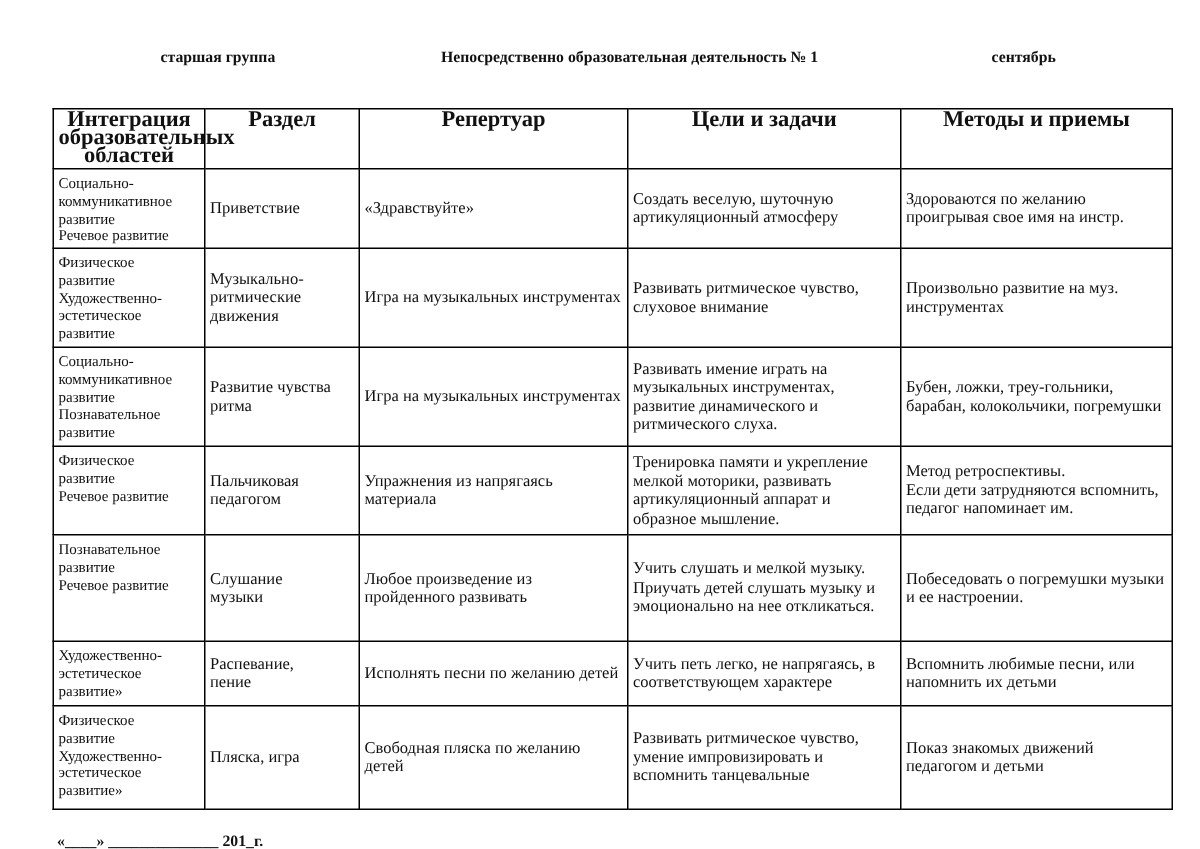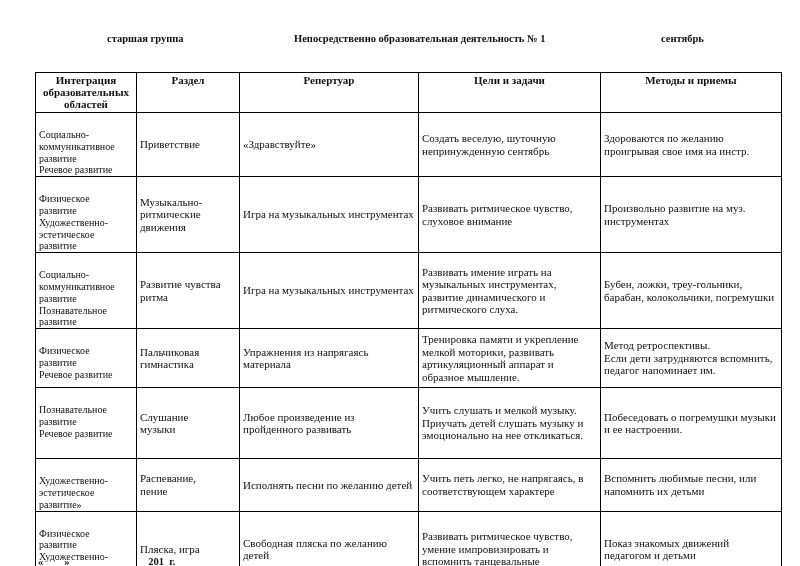--- a/index.html
+++ b/index.html
@@ -6,22 +6,22 @@
   body { width: 800px; height: 566px; position: relative; overflow: hidden;
          font-family: "Liberation Serif", "DejaVu Serif", serif; color: #111; }
   .top { position: absolute; top: 33px; font-weight: bold; font-size: 10.5px; }
   #hdr-group { left: 107px; }
   #hdr-title { left: 266px; margin-left: 28px; }
   #hdr-month { left: 661px; }
   table { position: absolute; left: 35px; top: 72px; border-collapse: collapse;
           table-layout: fixed; width: 746px; }
   td, th { border: 1.3px solid #000; padding: 0 3px; font-size: 11px; line-height: 12.5px;
            vertical-align: middle; text-align: left; font-weight: normal; }
-  th { font-weight: bold; text-align: center; vertical-align: top; font-size: 11px; line-height: 12px; padding-top: 1px; }
-  td.c1 { font-size: 10px; line-height: 11.8px; vertical-align: top; padding-top: 16px; }
+  th { font-weight: bold; text-align: center; vertical-align: top; font-size: 15px; line-height: 12px; padding-top: 1px; }
+  td.c1 { font-size: 10px; line-height: 11.8px; vertical-align: top; padding-top: 4px; }
   td .line { display: block; white-space: pre-line; }
   .footer { position: absolute; left: 38px; top: 556px; font-weight: bold; font-size: 10.5px; }
 </style>
 </head>
 <body>
 
 <div class="top" id="hdr-group">старшая группа</div>
 <div class="top" id="hdr-title">Непосредственно образовательная деятельность  № 1</div>
 <div class="top" id="hdr-month">сентябрь</div>
 
@@ -50,21 +50,21 @@
 развитие
 Речевое развитие</span>
         </td>
         <td class="c2">
           <span class="line">Приветствие</span>
         </td>
         <td class="c3">
           <span class="line">«Здравствуйте»</span>
         </td>
         <td class="c4">
-          <span class="line">Создать веселую, шуточную непринужденную сентябрь</span>
+          <span class="line">Создать веселую, шуточную артикуляционный атмосферу</span>
         </td>
         <td class="c5">
           <span class="line">Здороваются по желанию проигрывая свое имя на инстр.</span>
         </td>
       </tr>
       <tr style="height: 66px;">
         <td class="c1">
           <span class="line">Физическое
 развитие
 Художественно-
@@ -109,21 +109,21 @@
         </td>
       </tr>
       <tr style="height: 59px;">
         <td class="c1">
           <span class="line">Физическое
 развитие
 Речевое развитие</span>
         </td>
         <td class="c2">
           <span class="line">Пальчиковая
-гимнастика</span>
+педагогом</span>
         </td>
         <td class="c3">
           <span class="line">Упражнения из напрягаясь материала</span>
         </td>
         <td class="c4">
           <span class="line">Тренировка памяти и укрепление мелкой моторики, развивать артикуляционный аппарат и образное мышление.</span>
         </td>
         <td class="c5">
           <span class="line">Метод ретроспективы.
 Если дети затрудняются вспомнить, педагог напоминает им.</span>

